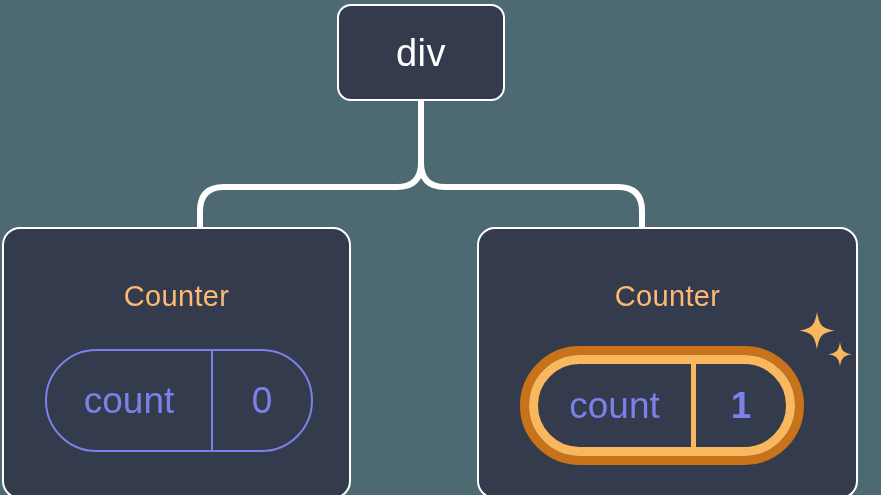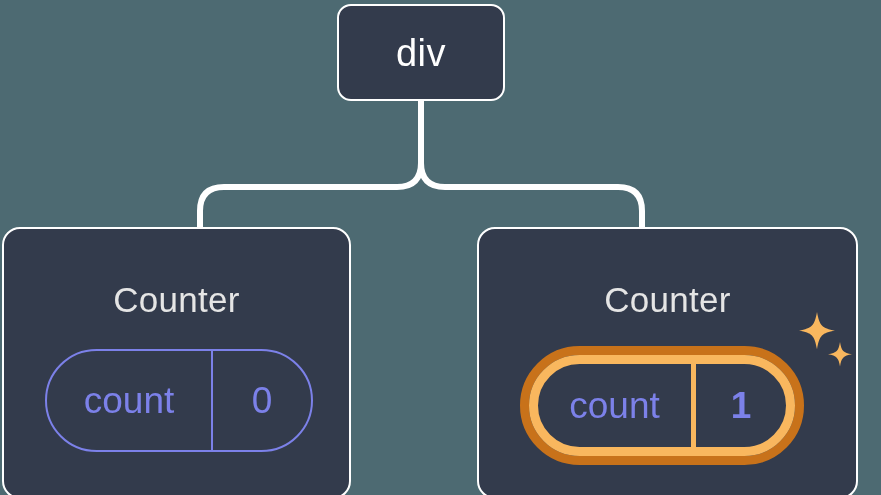--- a/index.html
+++ b/index.html
@@ -71,22 +71,22 @@
     width: 349px;
     height: 272px;
   }
   #node-counter-right {
     left: 477px;
     top: 227px;
     width: 381px;
     height: 272px;
   }
   .node-component .node-title {
-    color: #e5e5e5;
-    font-size: 35px;
+    color: #fdba74;
+    font-size: 29px;
     font-weight: 400;
     letter-spacing: 0.3px;
     line-height: 1;
     margin-top: 53px;
   }
 
   
   .pill-wrap {
     position: absolute;
     display: flex;

